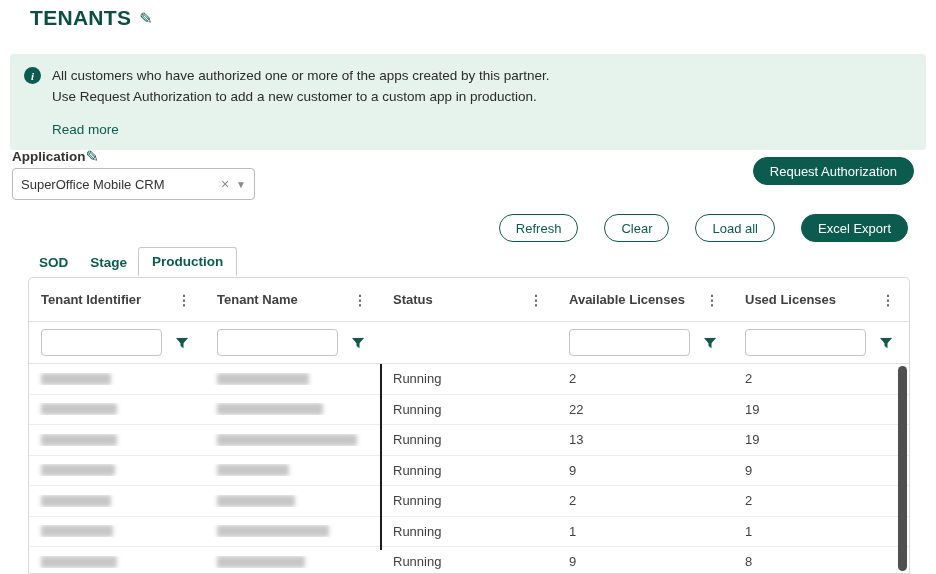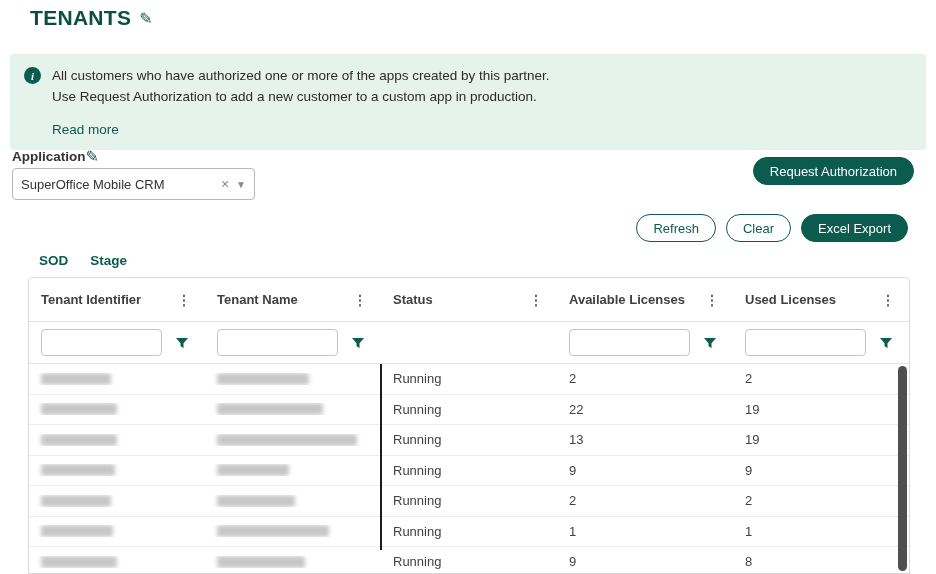--- a/index.html
+++ b/index.html
@@ -55,21 +55,21 @@
   
   .btn{
     display:inline-flex;align-items:center;justify-content:center;
     height:28px;padding:0 16px;border-radius:14px;
     font-size:13px;cursor:pointer;white-space:nowrap;
     font-family:"Liberation Sans", sans-serif;
   }
   .btn-solid{background:var(--accent);color:#ffffff;border:1px solid var(--accent);font-weight:normal;}
   .btn-outline{background:#fff;color:var(--accent);border:1px solid var(--accent);}
   .req-auth{position:absolute;right:22px;top:157px;}
-  .toolbar{position:absolute;right:28px;top:214px;display:flex;gap:10px;}
+  .toolbar{position:absolute;right:28px;top:214px;display:flex;gap:26px;}
   
   .tabs{position:absolute;left:28px;top:247px;display:flex;align-items:flex-end;}
   .tab{
     font-size:13.5px;color:var(--accent);font-weight:bold;
     padding:6px 11px;cursor:pointer;
   }
   .tab.active{
     border:1px solid #c9c9c9;border-bottom-color:#fff;
     border-radius:3px 3px 0 0;background:#fff;padding:6px 13px;
   }
@@ -134,26 +134,28 @@
   <span class="value">SuperOffice Mobile CRM</span>
   <span class="clear-x">×</span>
   <span class="caret">▼</span>
 </div>
 
 <button class="btn btn-solid req-auth">Request Authorization</button>
 
 <div class="toolbar">
   <button class="btn btn-outline">Refresh</button>
   <button class="btn btn-outline">Clear</button>
+  <button class="btn btn-outline">Load all</button>
   <button class="btn btn-solid">Excel Export</button>
 </div>
 
 <div class="tabs">
   <span class="tab">SOD</span>
   <span class="tab">Stage</span>
+  <span class="tab active">Production</span>
 </div>
 
 <div class="table">
   <div class="thead">
       <div class="th">
         <span>Tenant Identifier</span>
         <span class="kebab">⋮</span>
       </div>
       <div class="th">
         <span>Tenant Name</span>

